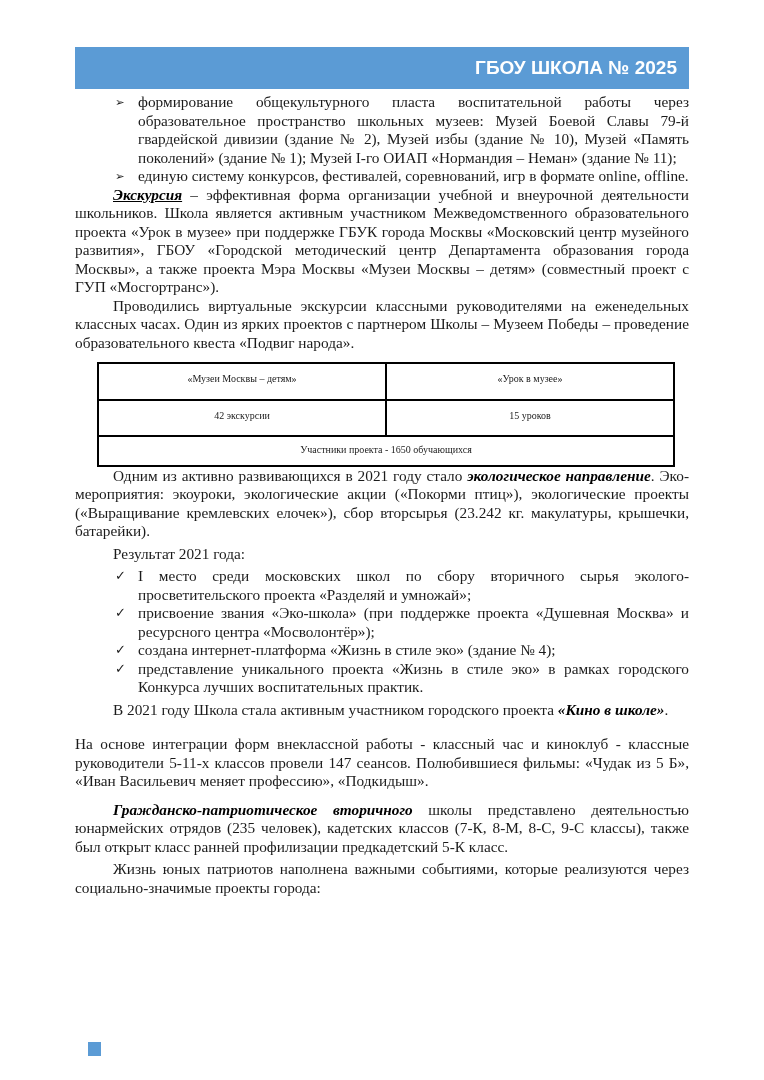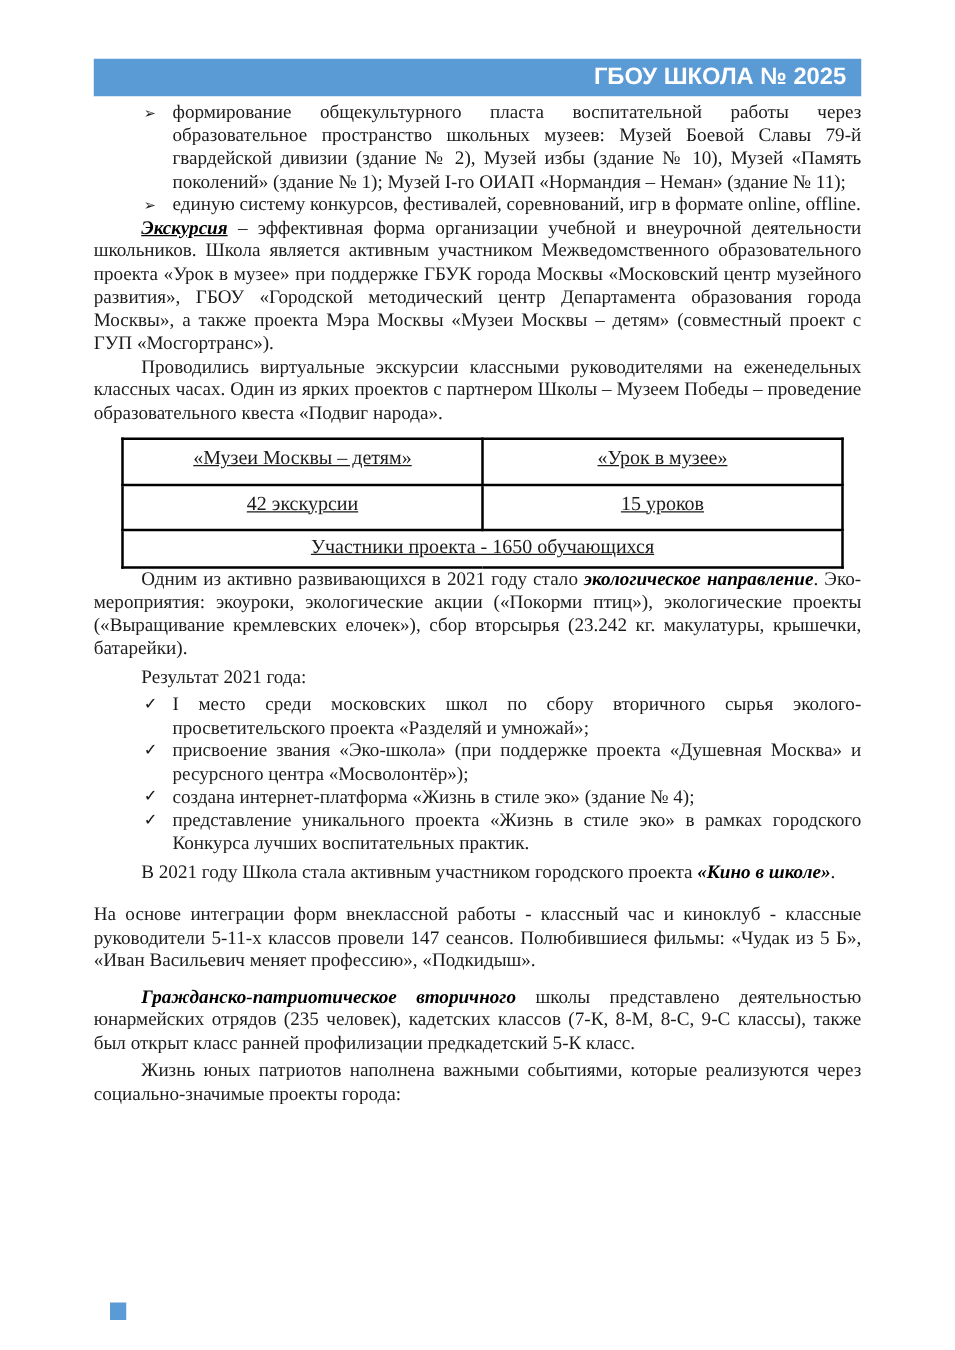--- a/index.html
+++ b/index.html
@@ -12,21 +12,21 @@
     color: #1b1b1b;
   }
   .content {
     position: absolute;
     left: 75px; top: 47px;
     width: 614px;
     font-size: 15.3px;
     line-height: 18.5px;
   }
   .header-bar {
-    height: 30px;
+    height: 42px;
     background: #5b9bd5;
     color: #ffffff;
     font-family: "Liberation Sans", sans-serif;
     font-weight: bold;
     font-size: 19px;
     display: flex;
     align-items: center;
     justify-content: flex-end;
     padding-right: 12px;
     box-sizing: border-box;
@@ -70,22 +70,21 @@
     border-collapse: collapse;
     margin: 10px 0 0 22px;
     width: 578px;
     table-layout: fixed;
   }
   table.data-table td {
     border: 2px solid #000000;
     text-align: center;
     vertical-align: top;
     padding: 6px 4px 10px 4px;
-    font-size: 16px;
-    text-decoration: underline;
+    font-size: 10px;
   }
   table.data-table tr.slim td { padding: 4px 4px 5px 4px; }
   .mt-sm  { margin-top: 10px; }
   .mt-md  { margin-top: 16px; }
   .mt-lg  { margin-top: 4px; }
   .footer-mark {
     position: absolute;
     left: 88px; top: 1042px;
     width: 13px; height: 14px;
     background: #5b9bd5;

